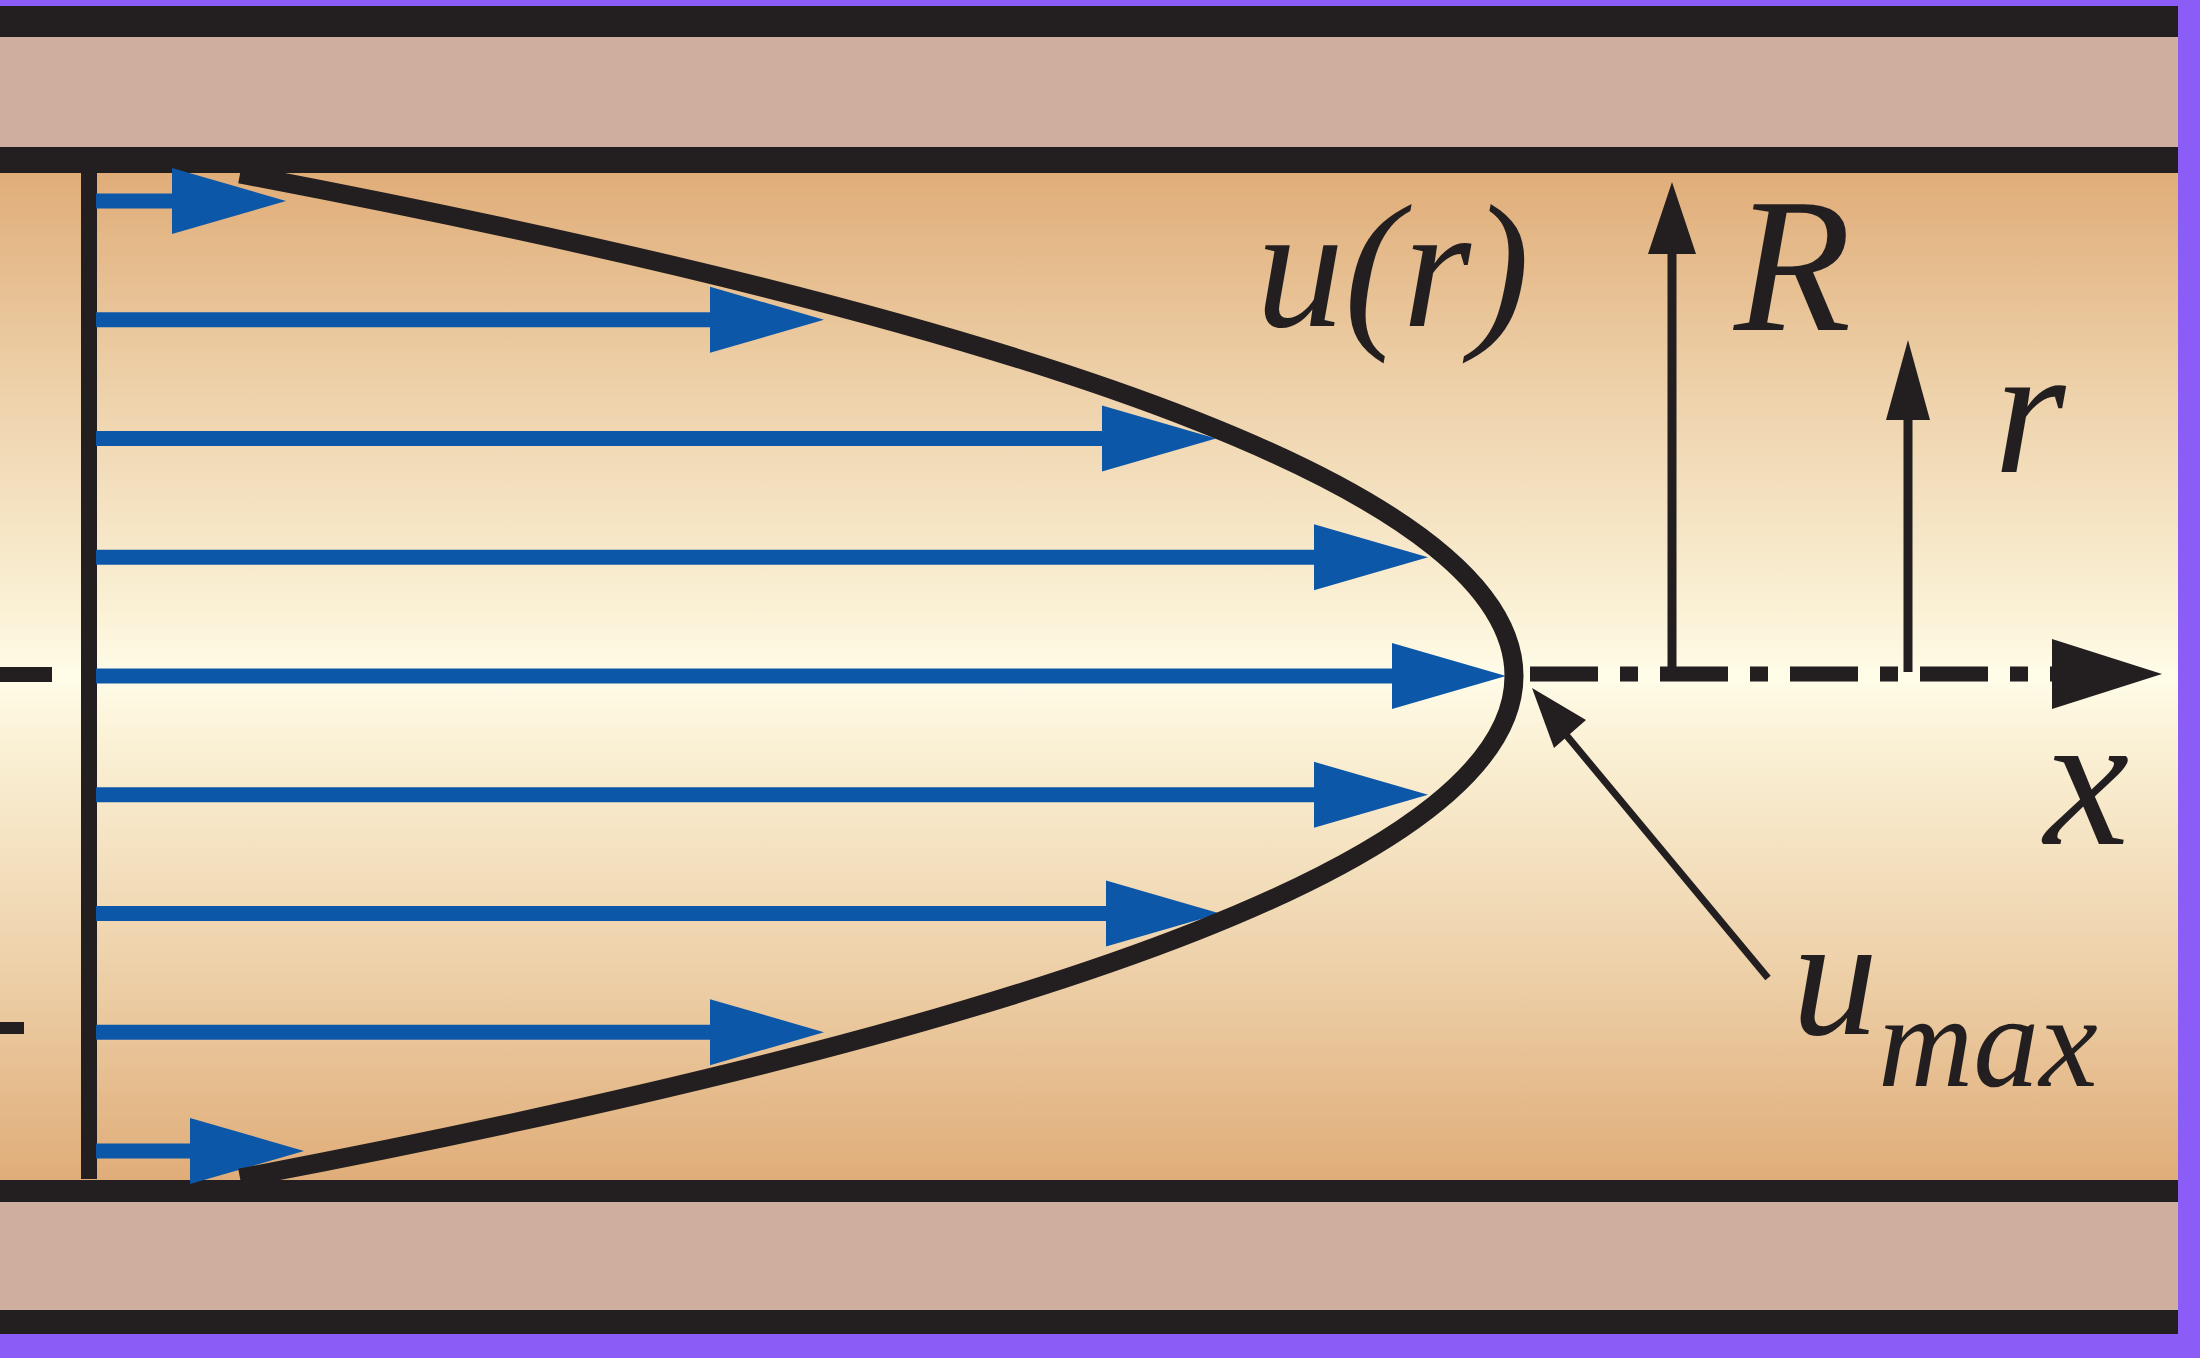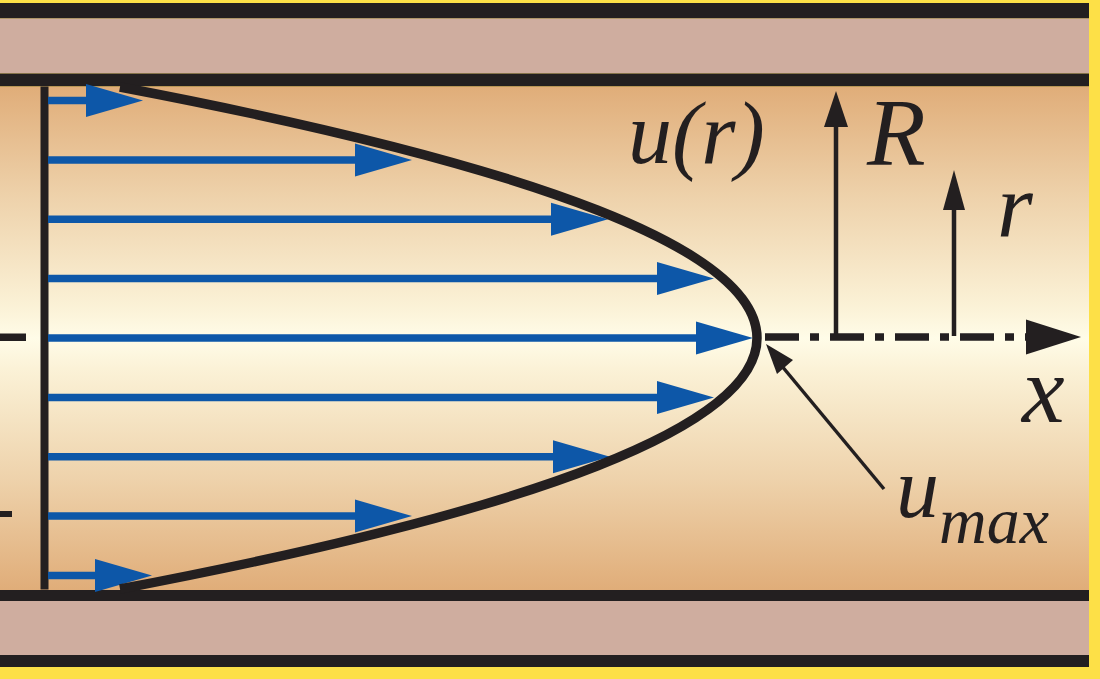--- a/index.html
+++ b/index.html
@@ -1,16 +1,16 @@
 <!DOCTYPE html>
 <html><head>
 <meta charset="utf-8">
 <style>
   html,body{margin:0;padding:0;background:#ffffff;}
-  .stage{position:relative;width:1100px;height:679px;background:#fde047;overflow:hidden;}
+  .stage{position:relative;width:1100px;height:679px;background:#8b5cf6;overflow:hidden;}
   svg{display:block;}
   text{font-family:"Liberation Serif","DejaVu Serif",serif;font-style:italic;}
 </style>
 </head>
 <body>
 
 <div class="stage">
 <svg width="1100" height="679" viewBox="0 0 1100 679" xmlns="http://www.w3.org/2000/svg">
 
   <defs>

